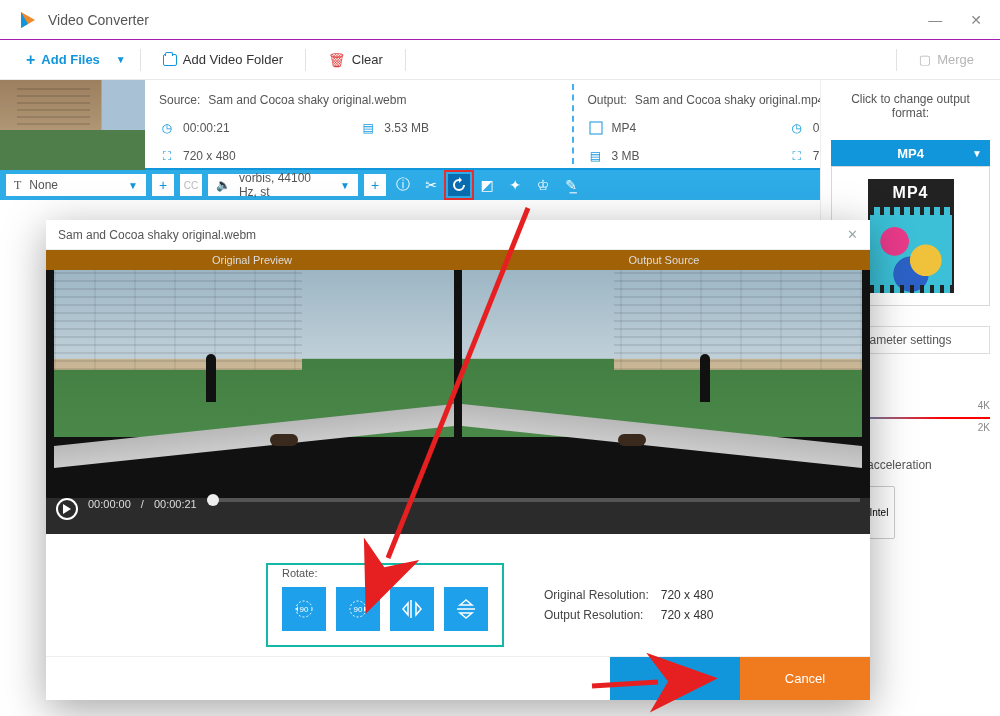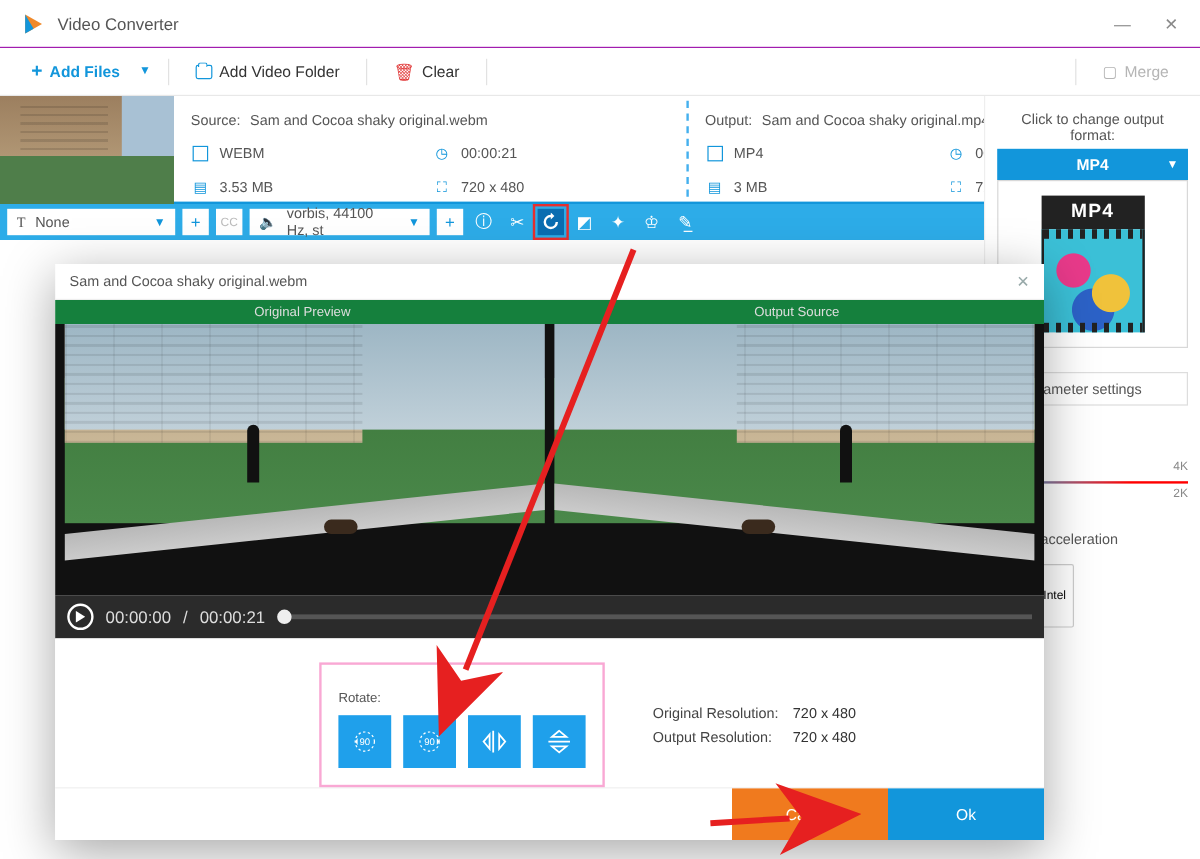--- a/index.html
+++ b/index.html
@@ -127,21 +127,21 @@
   
   .rightside {
     position:absolute;
     right:0; top:80px;
     width:180px;
     height:620px;
     background:#fff;
     border-left:1px solid #eee;
     padding:12px 10px;
   }
-  .rightside .lbl { font-size:12px; color:#555; text-align:center; margin-bottom:4px; }
+  .rightside .lbl { font-size:12px; color:#555; text-align:center; margin-bottom:20px; }
   .format-head {
     height:26px; background:#1296db;
     color:#fff; display:flex; align-items:center; justify-content:center;
     font-size:13px; font-weight:600;
     position:relative;
   }
   .format-head .caret { position:absolute; right:8px; font-size:10px; }
   .format-card {
     height:140px; border:1px solid #d8d8d8;
     background:#fff;
@@ -202,21 +202,21 @@
   .modal-title {
     height:30px; display:flex; align-items:center;
     padding:0 12px; font-size:12px; color:#555;
     border-bottom:1px solid #eee;
   }
   .modal-title .x { margin-left:auto; color:#9aa; cursor:pointer; font-size:13px; }
 
   .preview-labels {
     height:20px;
     display:flex;
-    background:#15803d;
+    background:#a16207;
   }
   .preview-labels div {
     flex:1; color:#ddd; font-size:11px;
     display:flex; align-items:center; justify-content:center;
   }
 
   .preview-area {
     height:228px; display:flex; gap:8px; padding:0 8px 6px; background:#111;
   }
   .pv {
@@ -249,23 +249,23 @@
   .pv .walk {
     position:absolute; left:0; top:70%; width:100%; height:10%;
     background: linear-gradient(#b8b8b8,#cbcbcb);
     transform: skewY(-6deg);
   }
   .pv.mirror { transform: scaleX(-1); }
 
   .playbar {
     height:36px;
     background:#2b2b2b;
-    display:flex; align-items:center;
+    display:flex; 
     padding:0 10px; gap:10px;
-    color:#ddd; font-size:14px;
+    color:#ddd; font-size:11px;
   }
   .playbar .play-ic {
     width:22px; height:22px; border:2px solid #fff; border-radius:50%;
     display:flex; align-items:center; justify-content:center;
   }
   .playbar .track {
     flex:1; height:4px; background:#555; position:relative;
   }
   .playbar .track .knob {
     position:absolute; left:0; top:-4px;
@@ -273,22 +273,22 @@
   }
 
   .rotate-panel {
     flex:1; background:#fff;
     display:flex; align-items:center;
     padding: 20px 30px 0;
     gap: 40px;
     position:relative;
   }
   .rotate-box {
-    border:2px solid #f9a8d4;
-    padding:22px 14px 14px;
+    border:2px solid #14b8a6;
+    padding:2px 14px 14px;
   }
   .rotate-box .lbl { font-size:11px; color:#555; margin-bottom:8px; }
   .rotate-btns { display:flex; gap:10px; }
   .rbtn {
     width:44px; height:44px; background:#1fa0eb;
     display:flex; align-items:center; justify-content:center;
     color:#fff; cursor:pointer;
   }
   .res-info { font-size:12px; color:#444; display:grid; grid-template-columns:auto auto; gap:6px 12px; }
   .res-info .v { color:#333; }
@@ -357,28 +357,20 @@
   </span>
 </div>
 
 <div class="file-row">
   <div class="thumb house"></div>
   <div class="filecol">
     <div class="hdr">
       <span>Source:</span>
       <span>Sam and Cocoa shaky original.webm</span>
     </div>
-    <div class="cell">
-        <span class="smicon">
-          <svg width="14" height="14" viewBox="0 0 14 14">
-            <rect x="1" y="1" width="12" height="12" fill="none" stroke="#1296db"></rect>
-          </svg>
-        </span>
-        <span>WEBM</span>
-      </div>
     <div class="cell">
         <span class="smicon">◷</span>
         <span>00:00:21</span>
       </div>
     <div class="cell">
         <span class="smicon">▤</span>
         <span>3.53 MB</span>
       </div>
     <div class="cell">
         <span class="smicon">⛶</span>
@@ -545,22 +537,22 @@
     <div class="res-info">
       <span>Original Resolution:</span>
       <span class="v">720 x 480</span>
       <span>Output Resolution:</span>
       <span class="v">720 x 480</span>
     </div>
   </div>
 
   <div class="modal-footer">
     <div class="spacer"></div>
+    <div class="fbtn ok">Ok</div>
     <div class="fbtn cancel">Cancel</div>
-    <div class="fbtn ok">Ok</div>
   </div>
 </div>
 
 <svg class="anno">
   <defs>
     <marker id="ah" markerWidth="14" markerHeight="14" refX="2" refY="6" orient="auto">
       <path d="M0,0 L14,6 L0,12 L4,6 Z" fill="#e62020"></path>
     </marker>
   </defs>
   <line x1="528" y1="208" x2="388" y2="558" stroke="#e62020" stroke-width="5" marker-end="url(#ah)"></line>

